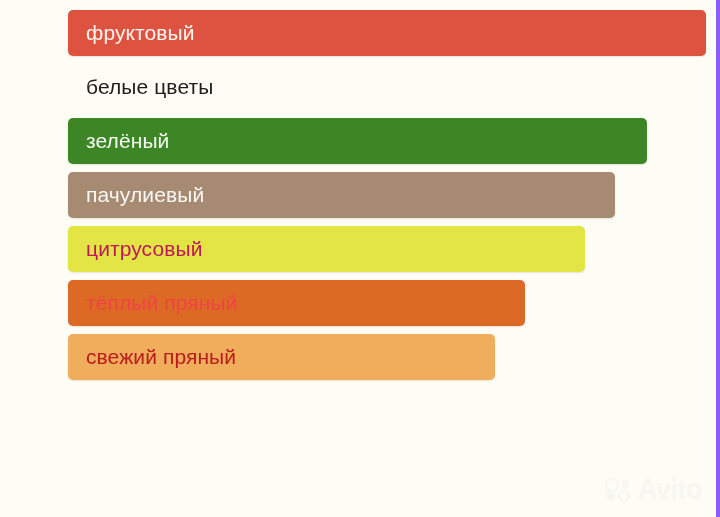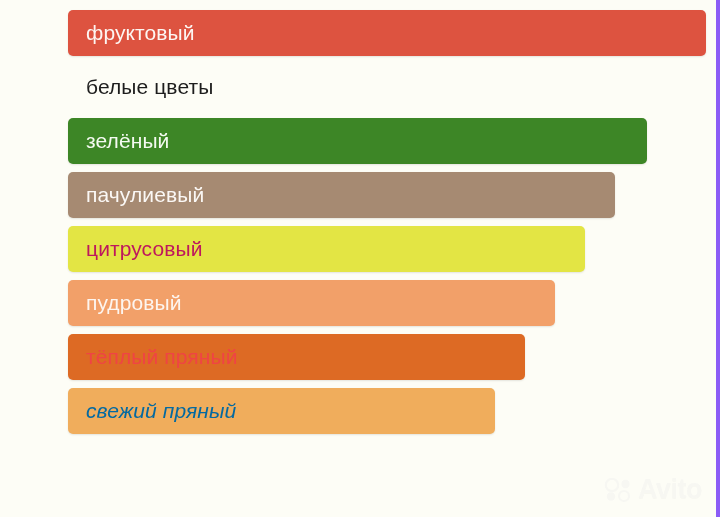--- a/index.html
+++ b/index.html
@@ -99,30 +99,26 @@
       </div>
       <div class="bar-row">
         <div class="bar" style="width: 547px; background: rgb(166, 138, 114);"></div>
         <span class="bar-label" style="color: rgb(251, 248, 245);">пачулиевый</span>
       </div>
       <div class="bar-row">
         <div class="bar" style="width: 517px; background: rgb(227, 229, 68);"></div>
         <span class="bar-label" style="color: #be185d;">цитрусовый</span>
       </div>
       <div class="bar-row">
-        <div class="bar" style="width: 487px; background: rgb(242, 160, 105);"></div>
-        <span class="bar-label" style="color: rgb(253, 245, 239);">пудровый</span>
-      </div>
-      <div class="bar-row">
         <div class="bar" style="width: 457px; background: rgb(221, 106, 36);"></div>
         <span class="bar-label" style="color: #ef4444;">тёплый пряный</span>
       </div>
       <div class="bar-row">
         <div class="bar" style="width: 427px; background: rgb(240, 173, 92);"></div>
-        <span class="bar-label" style="color: #0369a1; font-style: italic;">свежий пряный</span>
+        <span class="bar-label" style="color: #b91c1c;">свежий пряный</span>
       </div>
     </div>
 
   <div id="watermark">
     <span class="wm-dots">
       <svg width="30" height="26" viewBox="0 0 30 26" aria-hidden="true">
         <circle cx="8" cy="8" r="6.2" fill="none" stroke="#f6f6f2" stroke-width="2.2"></circle>
         <circle cx="21.5" cy="7" r="4.2" fill="#f6f6f2"></circle>
         <circle cx="7" cy="19.5" r="4.2" fill="#f6f6f2"></circle>
         <circle cx="20" cy="19" r="5" fill="none" stroke="#f6f6f2" stroke-width="2.2"></circle>

